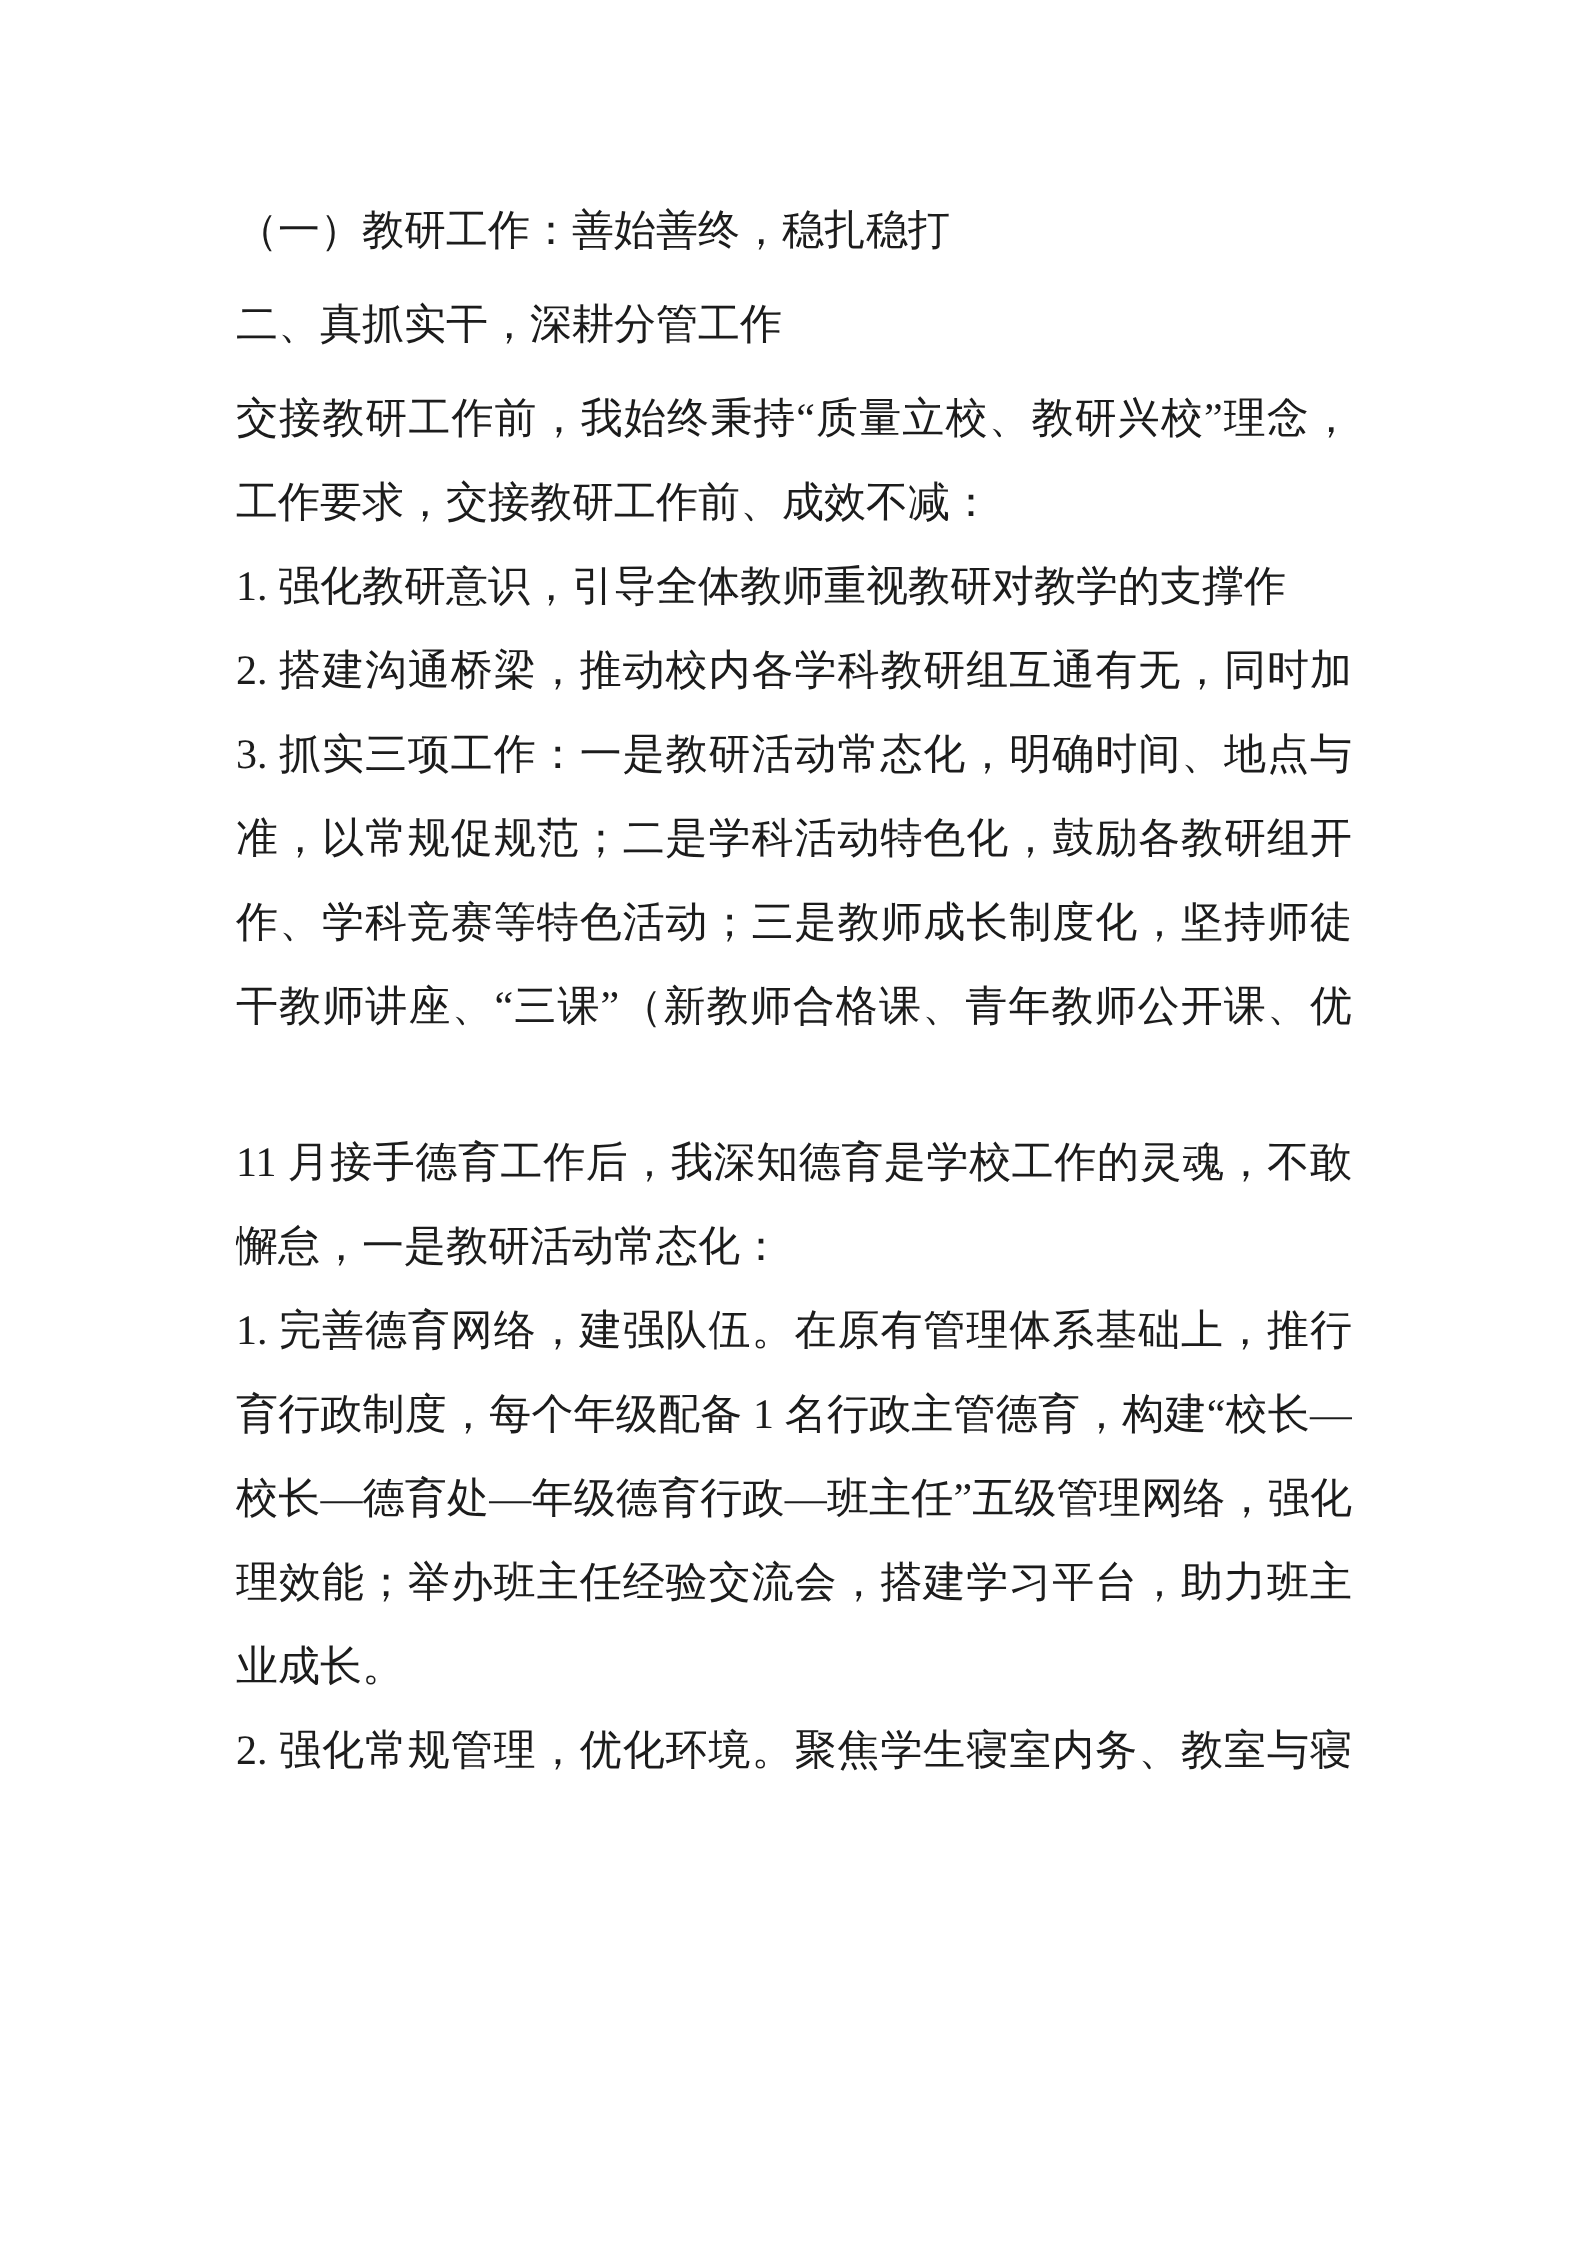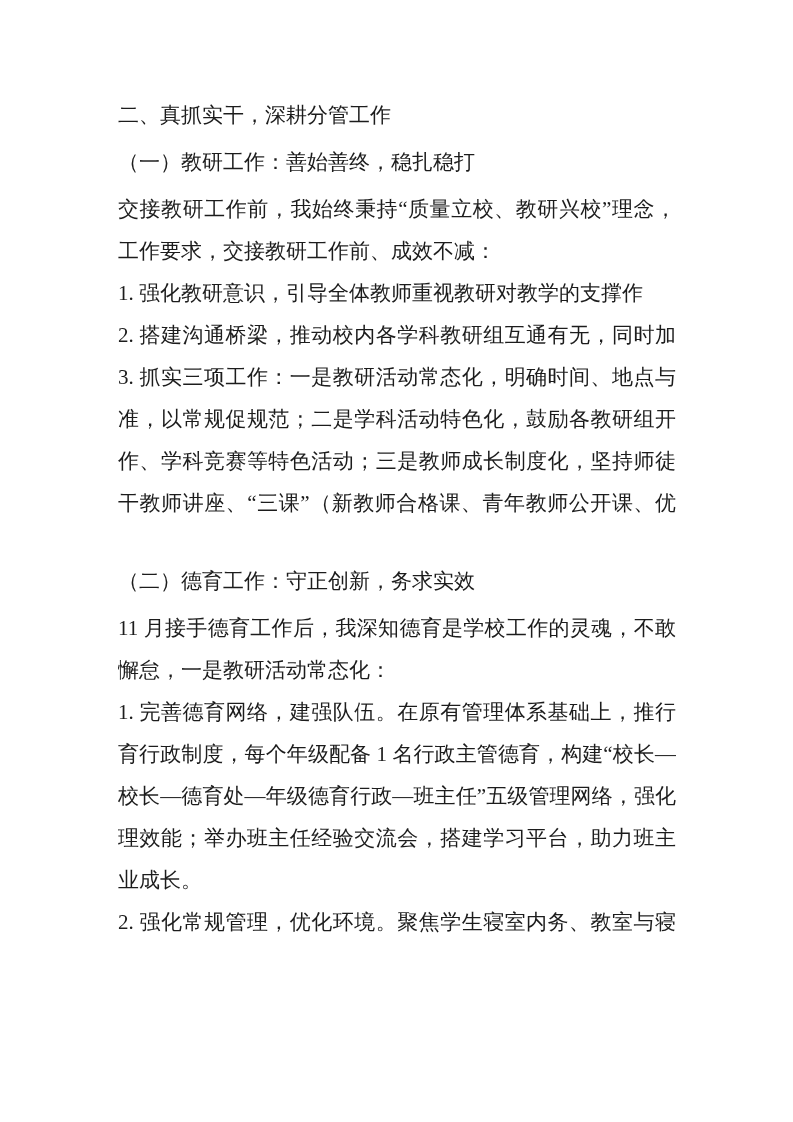--- a/index.html
+++ b/index.html
@@ -34,45 +34,42 @@
   .line.fill {
     text-align: justify;
     text-align-last: justify;
   }
 </style>
 </head>
 <body>
 
 <div class="page" id="doc-root" style="background: rgb(255, 255, 255); color: rgb(28, 28, 28);">
     <div class="para heading">
-      <div class="line">二、真抓实干，深耕分管工作</div>
+      <div class="line">（一）教研工作：善始善终，稳扎稳打</div>
     </div>
     <div class="para heading">
-      <div class="line">（一）教研工作：善始善终，稳扎稳打</div>
+      <div class="line">二、真抓实干，深耕分管工作</div>
     </div>
     <div class="para body">
       <div class="line fill">交接教研工作前，我始终秉持“质量立校、教研兴校”理念，延续“123”</div>
       <div class="line">工作要求，交接教研工作前、成效不减：</div>
     </div>
     <div class="para list-item">
       <div class="line">1. 强化教研意识，引导全体教师重视教研对教学的支撑作用；</div>
     </div>
     <div class="para list-item">
       <div class="line fill">2. 搭建沟通桥梁，推动校内各学科教研组互通有无，同时加强与县</div>
     </div>
     <div class="para list-item">
       <div class="line fill">3. 抓实三项工作：一是教研活动常态化，明确时间、地点与考核标</div>
       <div class="line fill">准，以常规促规范；二是学科活动特色化，鼓励各教研组开展航模制</div>
       <div class="line fill">作、学科竞赛等特色活动；三是教师成长制度化，坚持师徒结对、骨</div>
       <div class="line fill">干教师讲座、“三课”（新教师合格课、青年教师公开课、优秀教师观</div>
     </div>
     <div class="para empty"></div>
-    <div class="para heading">
-      <div class="line">（二）德育工作：守正创新，务求实效</div>
-    </div>
     <div class="para body">
       <div class="line fill">11 月接手德育工作后，我深知德育是学校工作的灵魂，不敢有丝毫</div>
       <div class="line">懈怠，一是教研活动常态化：</div>
     </div>
     <div class="para list-item">
       <div class="line fill">1. 完善德育网络，建强队伍。在原有管理体系基础上，推行年级德</div>
       <div class="line fill">育行政制度，每个年级配备 1 名行政主管德育，构建“校长—分管副</div>
       <div class="line fill">校长—德育处—年级德育行政—班主任”五级管理网络，强化年级管</div>
       <div class="line fill">理效能；举办班主任经验交流会，搭建学习平台，助力班主任队伍专</div>
       <div class="line">业成长。</div>

